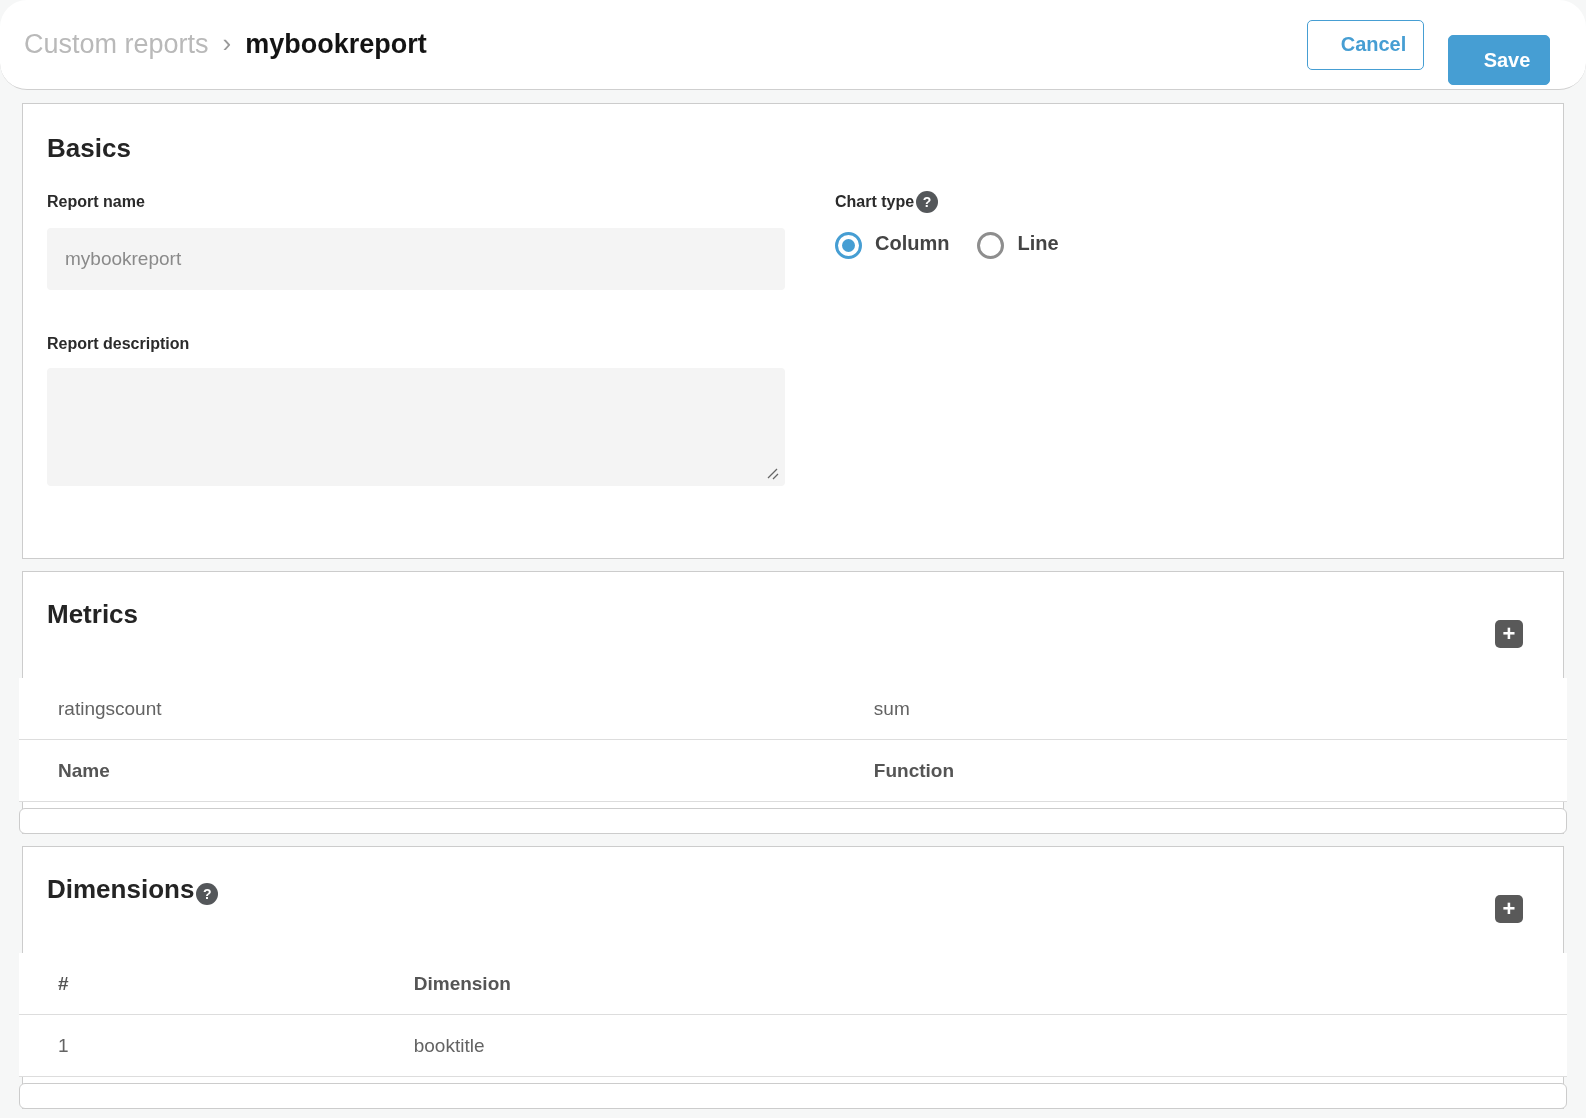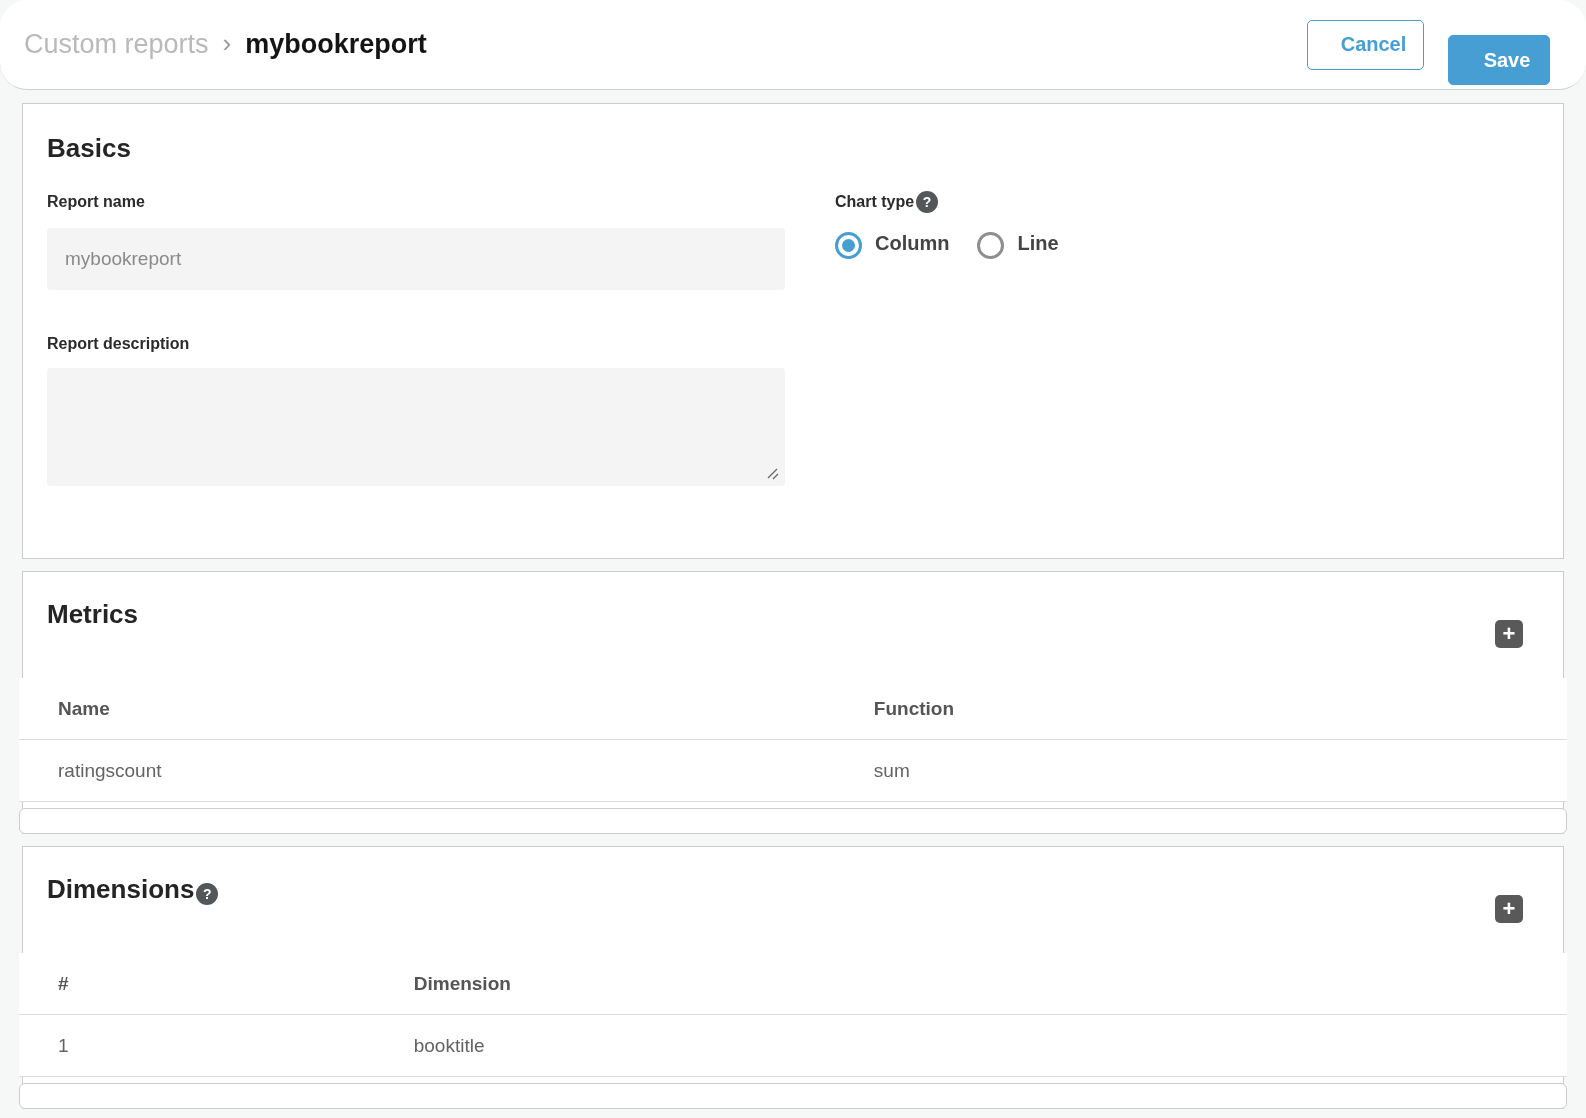--- a/index.html
+++ b/index.html
@@ -229,27 +229,27 @@
       </div>
     </div>
   </section>
 
   <section class="card">
     <div class="card-head">
       <h2 class="section-title">Metrics</h2>
       <button class="add-btn">+</button>
     </div>
     <div class="bleed">
+      <div class="trow">
+        <span class="cell metrics-col1">ratingscount</span>
+        <span class="cell">sum</span>
+      </div>
       <div class="trow thead">
         <span class="cell metrics-col1">Name</span>
         <span class="cell">Function</span>
-      </div>
-      <div class="trow">
-        <span class="cell metrics-col1">ratingscount</span>
-        <span class="cell">sum</span>
       </div>
     </div>
     <div class="foot-strip"></div>
   </section>
 
   <section class="card">
     <div class="card-head">
       <div class="title-with-help">
         <h2 class="section-title">Dimensions</h2>
         <span class="help-icon">?</span>

